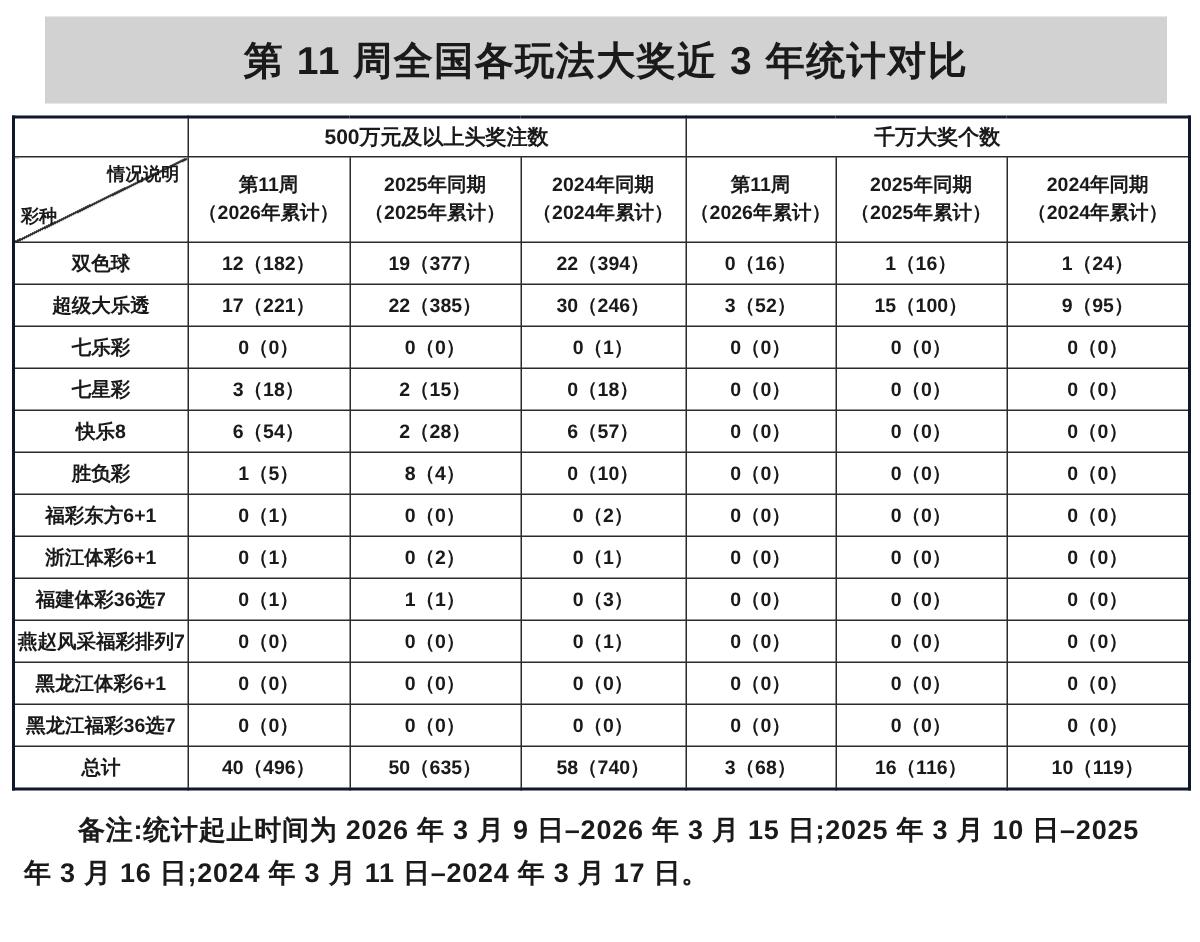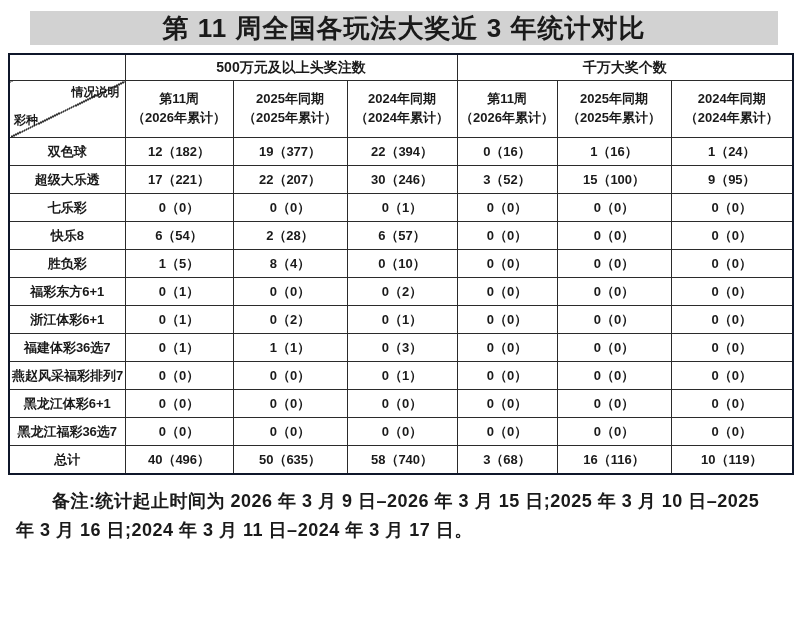--- a/index.html
+++ b/index.html
@@ -13,21 +13,21 @@
     overflow: hidden;
   }
   .page {
     width: 800px;
     height: 628px;
     position: relative;
   }
   .title-bar {
     margin: 11px 22px 0 30px;
     background: #d2d2d2;
-    height: 34px;
+    height: 58px;
     display: flex;
     align-items: center;
     justify-content: center;
   }
   .page-title {
     font-size: 26px;
     font-weight: bold;
     letter-spacing: 1px;
     white-space: nowrap;
   }
@@ -148,31 +148,40 @@
           <td>12（182）</td>
           <td>19（377）</td>
           <td>22（394）</td>
           <td>0（16）</td>
           <td>1（16）</td>
           <td>1（24）</td>
         </tr>
         <tr>
           <th>超级大乐透</th>
           <td>17（221）</td>
-          <td>22（207）</td>
+          <td>22（385）</td>
           <td>30（246）</td>
           <td>3（52）</td>
           <td>15（100）</td>
           <td>9（95）</td>
         </tr>
         <tr>
           <th>七乐彩</th>
           <td>0（0）</td>
           <td>0（0）</td>
           <td>0（1）</td>
+          <td>0（0）</td>
+          <td>0（0）</td>
+          <td>0（0）</td>
+        </tr>
+        <tr>
+          <th>七星彩</th>
+          <td>3（18）</td>
+          <td>2（15）</td>
+          <td>0（18）</td>
           <td>0（0）</td>
           <td>0（0）</td>
           <td>0（0）</td>
         </tr>
         <tr>
           <th>快乐8</th>
           <td>6（54）</td>
           <td>2（28）</td>
           <td>6（57）</td>
           <td>0（0）</td>

